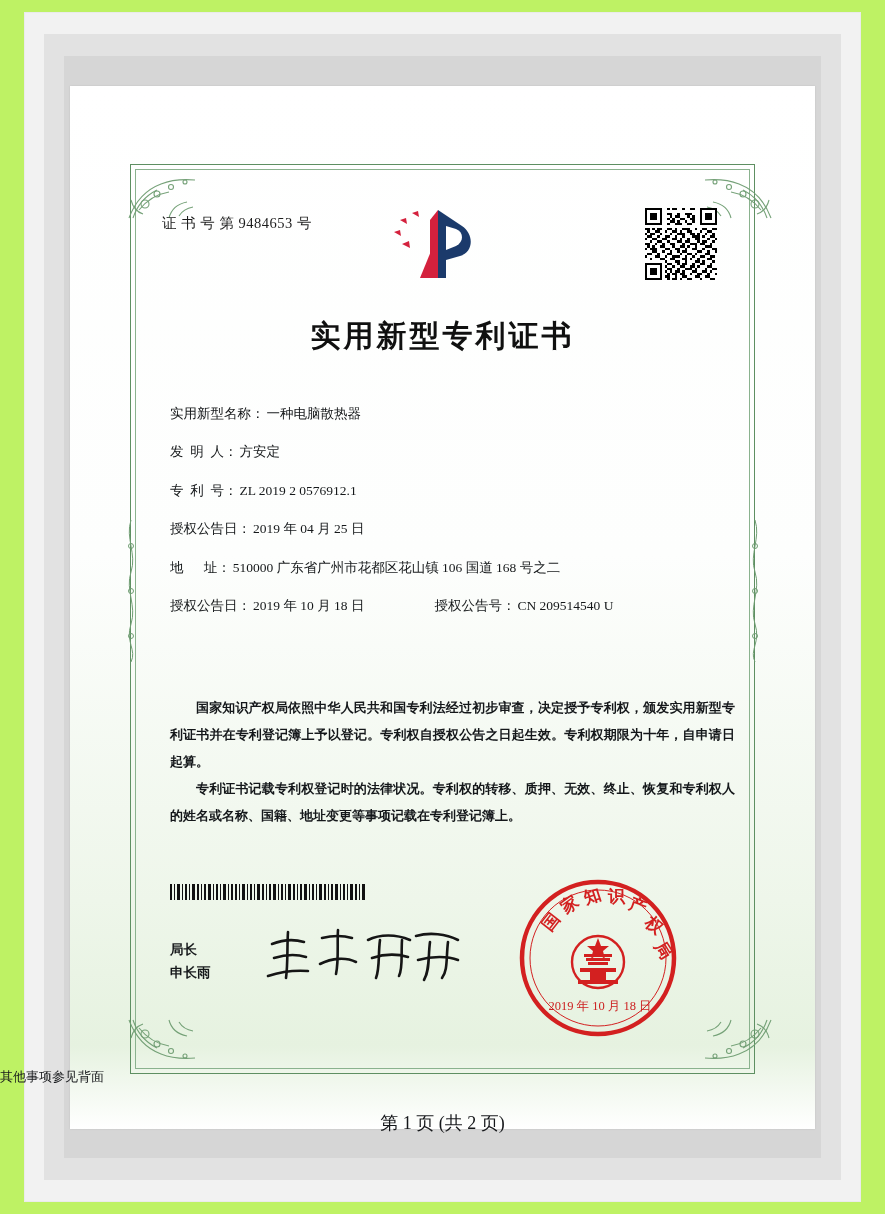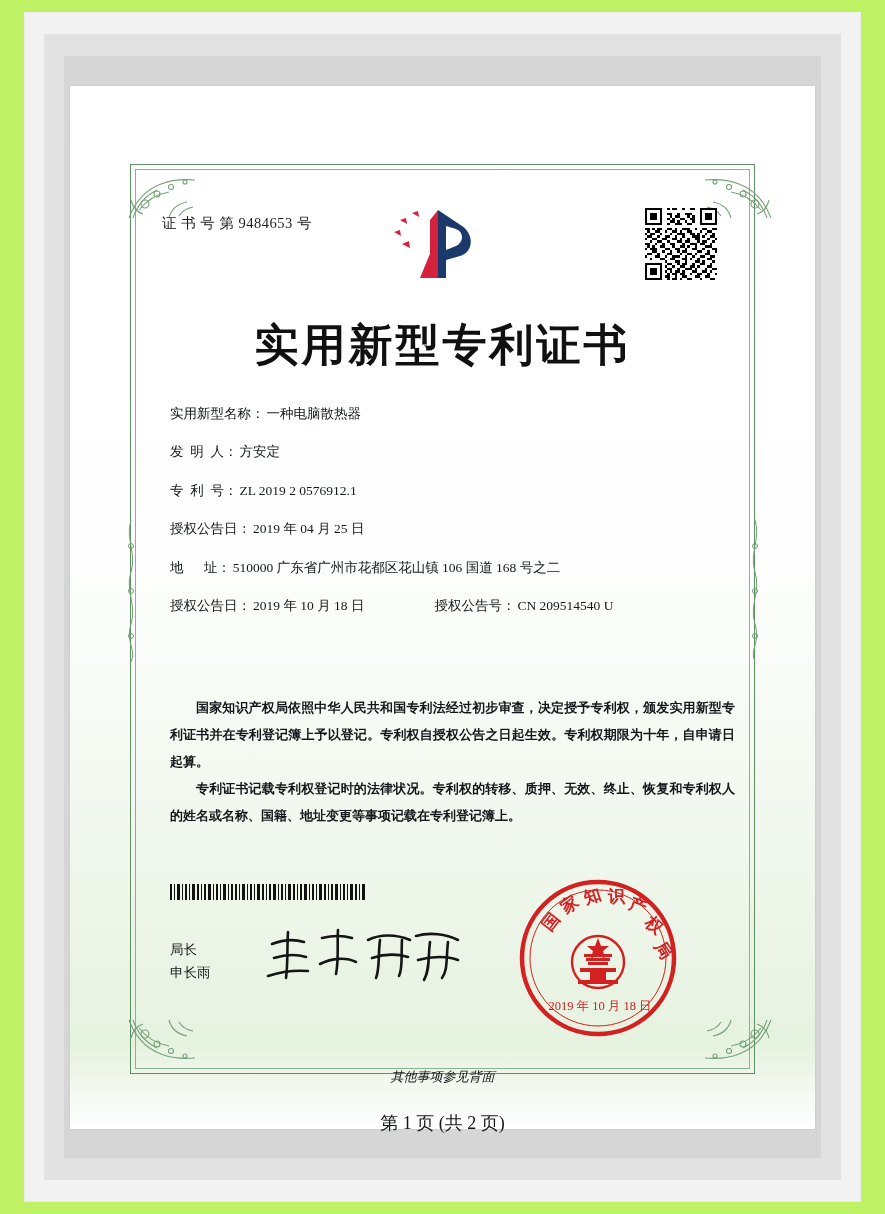--- a/index.html
+++ b/index.html
@@ -88,21 +88,21 @@
   .logo svg { width: 100%; height: 100%; }
   .qr {
     position: absolute; right: 98px; top: 122px;
     width: 72px; height: 72px;
   }
   .qr svg { width: 100%; height: 100%; display: block; }
 
   .title {
     position: absolute; left: 0; right: 0; top: 230px;
     text-align: center;
-    font-size: 44px;
+    font-size: 30px;
     font-weight: bold;
     letter-spacing: 3px;
     color: #101010;
     font-family: "DejaVu Sans", sans-serif;
   }
 
   .fields {
     position: absolute; left: 100px; top: 320px; width: 560px;
   }
   .field-row {
@@ -128,21 +128,21 @@
   .body-text p { margin: 0; text-indent: 2em; font-weight: bold; }
 
   .barcode {
     position: absolute; left: 100px; top: 798px;
     width: 196px; height: 16px;
   }
   .barcode svg { width: 100%; height: 100%; display: block; }
 
   .sign-block {
     position: absolute; left: 100px; top: 852px;
-    font-size: 13.5px; color: #15181a; line-height: 23px;
+    font-size: 13.5px; color: #15181a; line-height: 23px; font-weight: bold;
   }
   .signature {
     position: absolute; left: 190px; top: 838px;
     width: 210px; height: 66px; color: #111;
   }
   .signature svg { width: 100%; height: 100%; }
 
   .seal {
     position: absolute; left: 446px; top: 790px;
     width: 164px; height: 164px;
@@ -154,21 +154,21 @@
     font-size: 12.5px; color: #cc2222;
     font-family: "Liberation Serif", serif;
   }
 
   .page-num {
     position: absolute; left: 0; right: 0; top: 1025px;
     text-align: center; font-size: 18px; color: #15171a;
   }
   .footer-note {
     position: absolute; left: 0; right: 0; top: 1068px;
-    text-align: center; font-size: 13px; color: #15171a; font-style: italic;
+    text-align: left; font-size: 13px; color: #15171a;
   }
 </style>
 </head>
 <body>
 
 <div class="page">
 
   <div class="frame-outer"></div>
   <div class="frame-mid"></div>
   <div class="frame-inner"></div>

